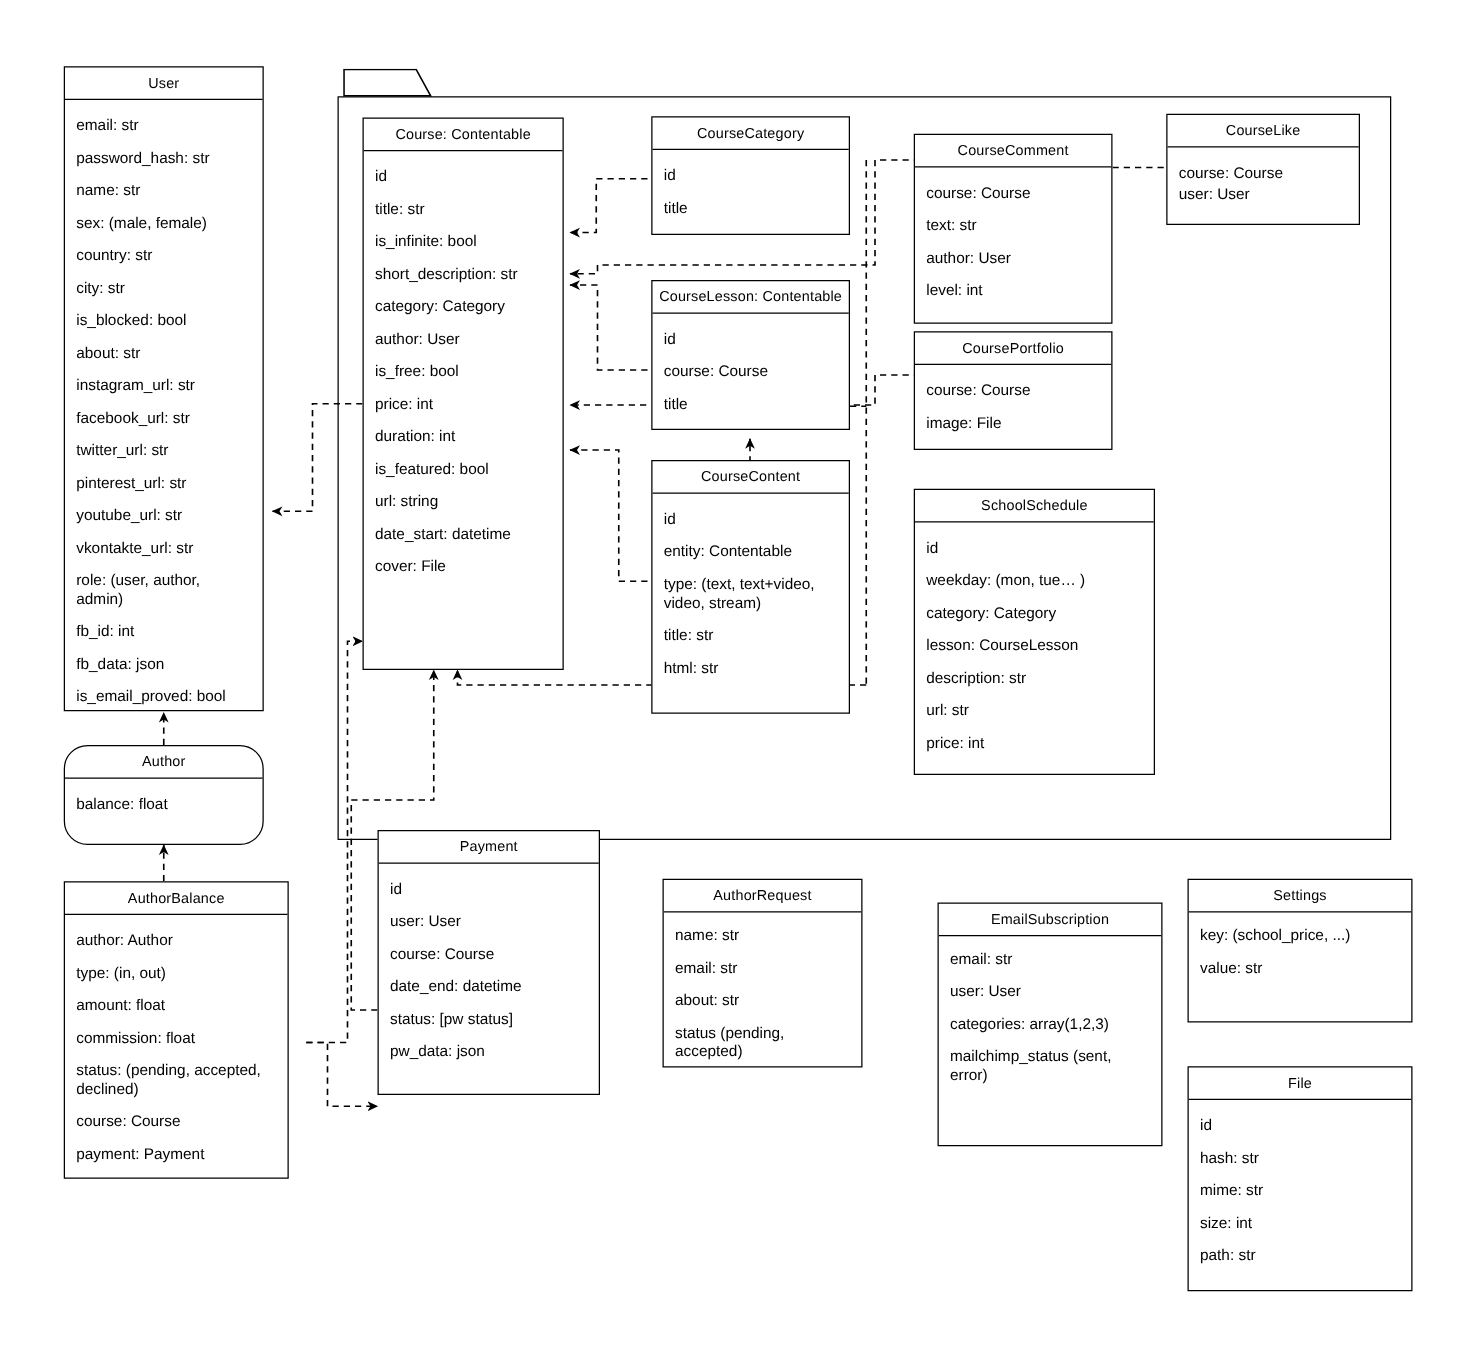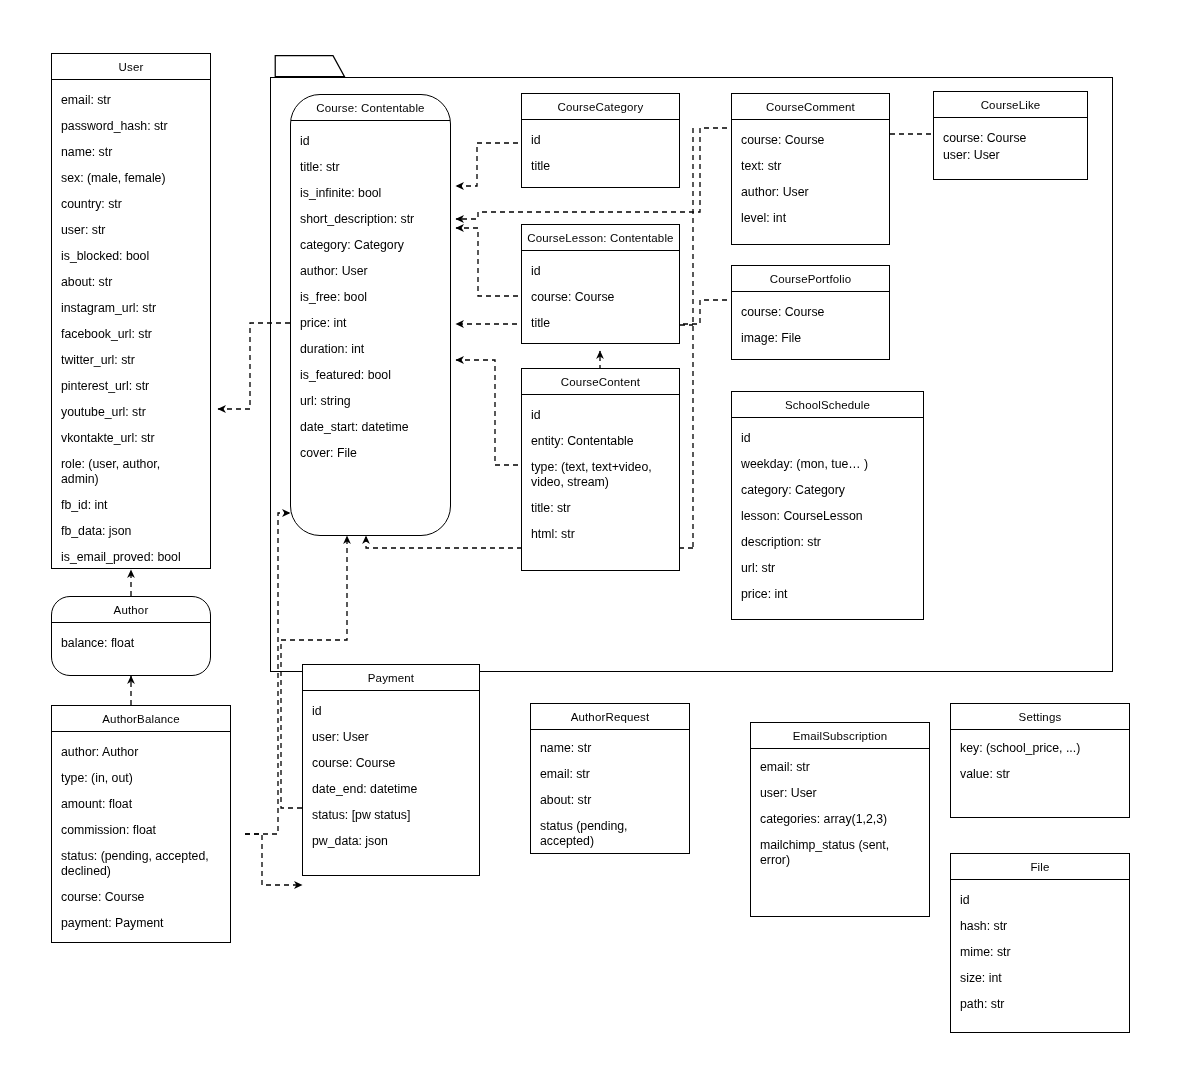--- a/index.html
+++ b/index.html
@@ -147,21 +147,21 @@
   </div>
 
   <div class="cls" style="left:51px; top:53px; width:160px; height:516px;">
     <div class="cls-title">User</div>
     <div class="cls-body">
       <div class="attr">email: str</div>
       <div class="attr">password_hash: str</div>
       <div class="attr">name: str</div>
       <div class="attr">sex: (male, female)</div>
       <div class="attr">country: str</div>
-      <div class="attr">user: str</div>
+      <div class="attr">city: str</div>
       <div class="attr">is_blocked: bool</div>
       <div class="attr">about: str</div>
       <div class="attr">instagram_url: str</div>
       <div class="attr">facebook_url: str</div>
       <div class="attr">twitter_url: str</div>
       <div class="attr">pinterest_url: str</div>
       <div class="attr">youtube_url: str</div>
       <div class="attr">vkontakte_url: str</div>
       <div class="attr">role: (user, author, admin)</div>
       <div class="attr">fb_id: int</div>
@@ -184,21 +184,21 @@
       <div class="attr">type: (in, out)</div>
       <div class="attr">amount: float</div>
       <div class="attr">commission: float</div>
       <div class="attr">status: (pending, accepted,
 declined)</div>
       <div class="attr">course: Course</div>
       <div class="attr">payment: Payment</div>
     </div>
   </div>
 
-  <div class="cls" style="left:290px; top:94px; width:161px; height:442px;border-radius:30px;">
+  <div class="cls" style="left:290px; top:94px; width:161px; height:442px;">
     <div class="cls-title">Course: Contentable</div>
     <div class="cls-body">
       <div class="attr">id</div>
       <div class="attr">title: str</div>
       <div class="attr">is_infinite: bool</div>
       <div class="attr">short_description: str</div>
       <div class="attr">category: Category</div>
       <div class="attr">author: User</div>
       <div class="attr">is_free: bool</div>
       <div class="attr">price: int</div>
@@ -232,21 +232,21 @@
     <div class="cls-body">
       <div class="attr">id</div>
       <div class="attr">entity: Contentable</div>
       <div class="attr">type: (text, text+video,
 video, stream)</div>
       <div class="attr">title: str</div>
       <div class="attr">html: str</div>
     </div>
   </div>
 
-  <div class="cls" style="left:731px; top:93px; width:159px; height:152px;">
+  <div class="cls" style="left:731px; top:107px; width:159px; height:152px;">
     <div class="cls-title">CourseComment</div>
     <div class="cls-body">
       <div class="attr">course: Course</div>
       <div class="attr">text: str</div>
       <div class="attr">author: User</div>
       <div class="attr">level: int</div>
     </div>
   </div>
 
   <div class="cls" style="left:731px; top:265px; width:159px; height:95px;">

